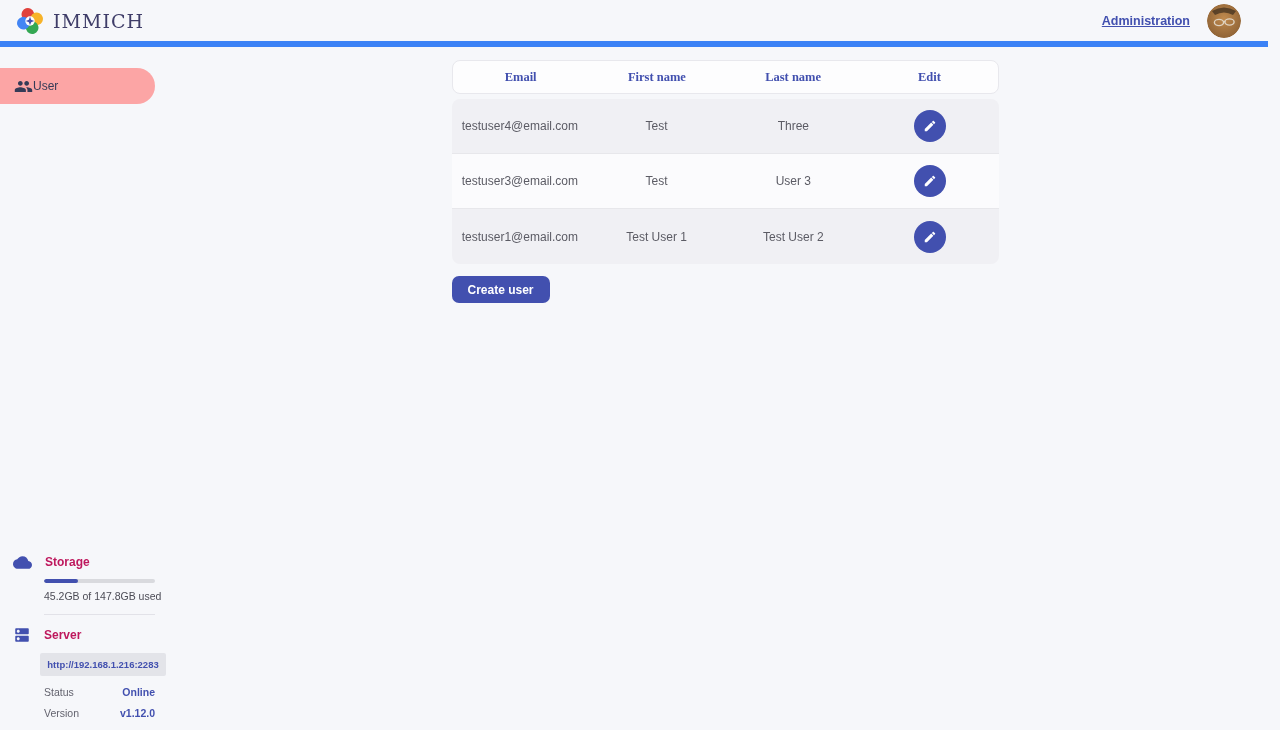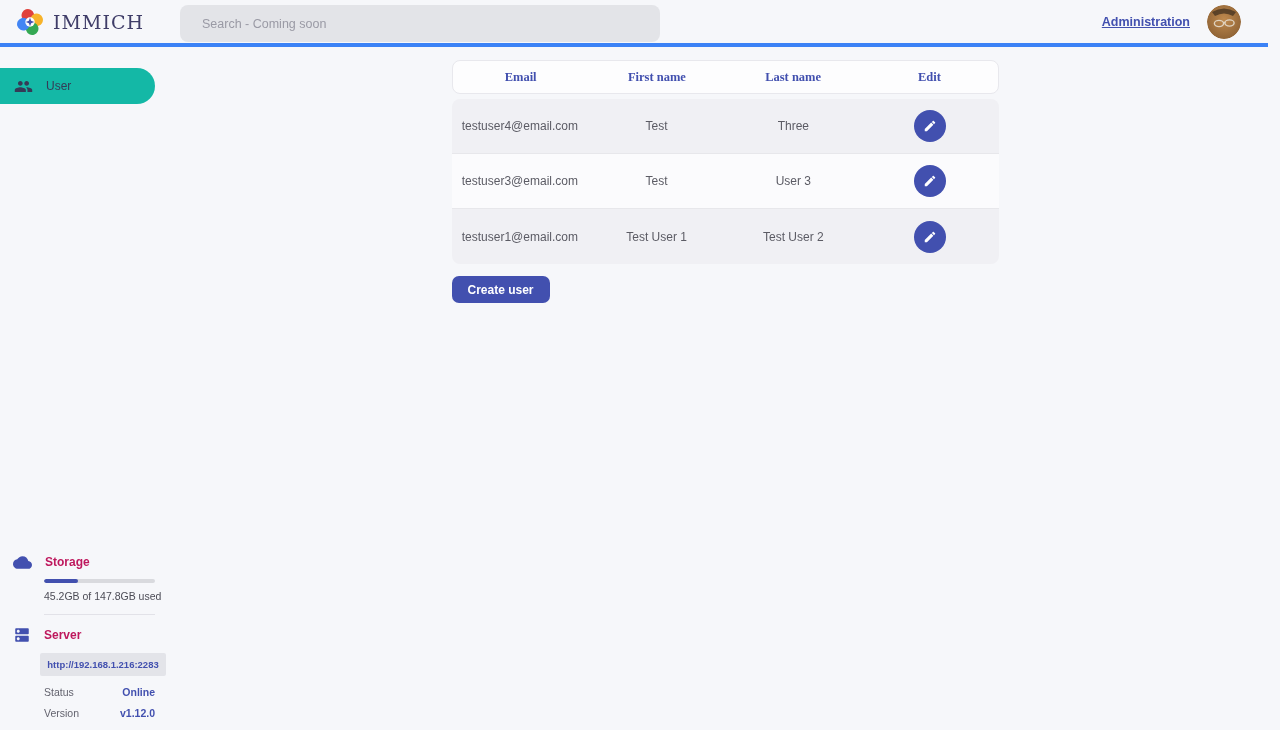--- a/index.html
+++ b/index.html
@@ -9,21 +9,21 @@
     background:#f6f7fa;
     font-family:"Liberation Sans", sans-serif;
     overflow:hidden; position:relative;
     color:#44444e;
   }
 
   
   .navbar {
     position:absolute; top:0; left:0; width:1268px; height:47px;
     display:flex; align-items:center;
-    border-bottom:4px solid #3b82f6;
+    border-bottom:6px solid #3b82f6;
     background:#f6f7fa; z-index:5;
   }
   .logo { display:flex; align-items:center; gap:9px; padding-left:16px; }
   .logo-text {
     font-family:"DejaVu Serif", serif;
     font-size:19px; letter-spacing:1px; color:#3f3d68; font-weight:500;
   }
   .search-wrap { position:absolute; left:180px; top:5px; }
   .search-input {
     width:480px; height:37px; border:none; outline:none;
@@ -36,22 +36,22 @@
   .admin-link {
     color:#4250af; font-size:12.5px; font-weight:700;
     text-decoration:underline; cursor:pointer;
   }
   .avatar { width:34px; height:34px; border-radius:50%; overflow:hidden; cursor:pointer; display:block; }
 
   
   .sidebar { position:absolute; top:47px; left:0; width:170px; bottom:0; }
   .side-item {
     margin-top:21px; width:155px; height:36px;
-    background:#14b8a6; border-radius:0 18px 18px 0;
-    display:flex; align-items:center; gap:13px; padding-left:14px;
+    background:#fca5a5; border-radius:0 18px 18px 0;
+    display:flex; align-items:center; padding-left:14px;
     cursor:pointer;
   }
   .side-item-label { font-size:12px; color:#353b57; font-weight:500; }
 
   .side-bottom { position:absolute; left:0; right:0; bottom:12px; padding-left:13px; }
   .side-sec-row { display:flex; align-items:center; gap:13px; height:18px; }
   .side-sec-title { font-size:12px; font-weight:700; color:#be185d; }
   .progress-track {
     margin:8px 0 0 31px; width:111px; height:4px;
     background:#d9dade; border-radius:2px; overflow:hidden;
@@ -128,23 +128,20 @@
           <circle cx="14" cy="21" r="6.3" fill="#34a853"></circle>
           <circle cx="7" cy="14" r="6.3" fill="#4285f4"></circle>
         </g>
         <circle cx="14" cy="14" r="4.7" fill="#fdfdfd"></circle>
         <path d="M14 9.8l1.15 3.05L18.2 14l-3.05 1.15L14 18.2l-1.15-3.05L9.8 14l3.05-1.15z" fill="#4250af"></path>
       </svg>
     </span>
     <span class="logo-text">IMMICH</span>
   </div>
 
-  <div class="search-wrap">
-    <input class="search-input" type="text" placeholder="Search - Coming soon" style="">
-  </div>
 
   <div class="nav-right">
     <a class="admin-link">Administration</a>
     <span class="avatar">
       <svg width="34" height="34" viewBox="0 0 34 34">
         <defs>
           <radialGradient id="av" cx="50%" cy="42%" r="65%">
             <stop offset="0%" stop-color="#c08a4e"></stop>
             <stop offset="100%" stop-color="#8a5f33"></stop>
           </radialGradient>

